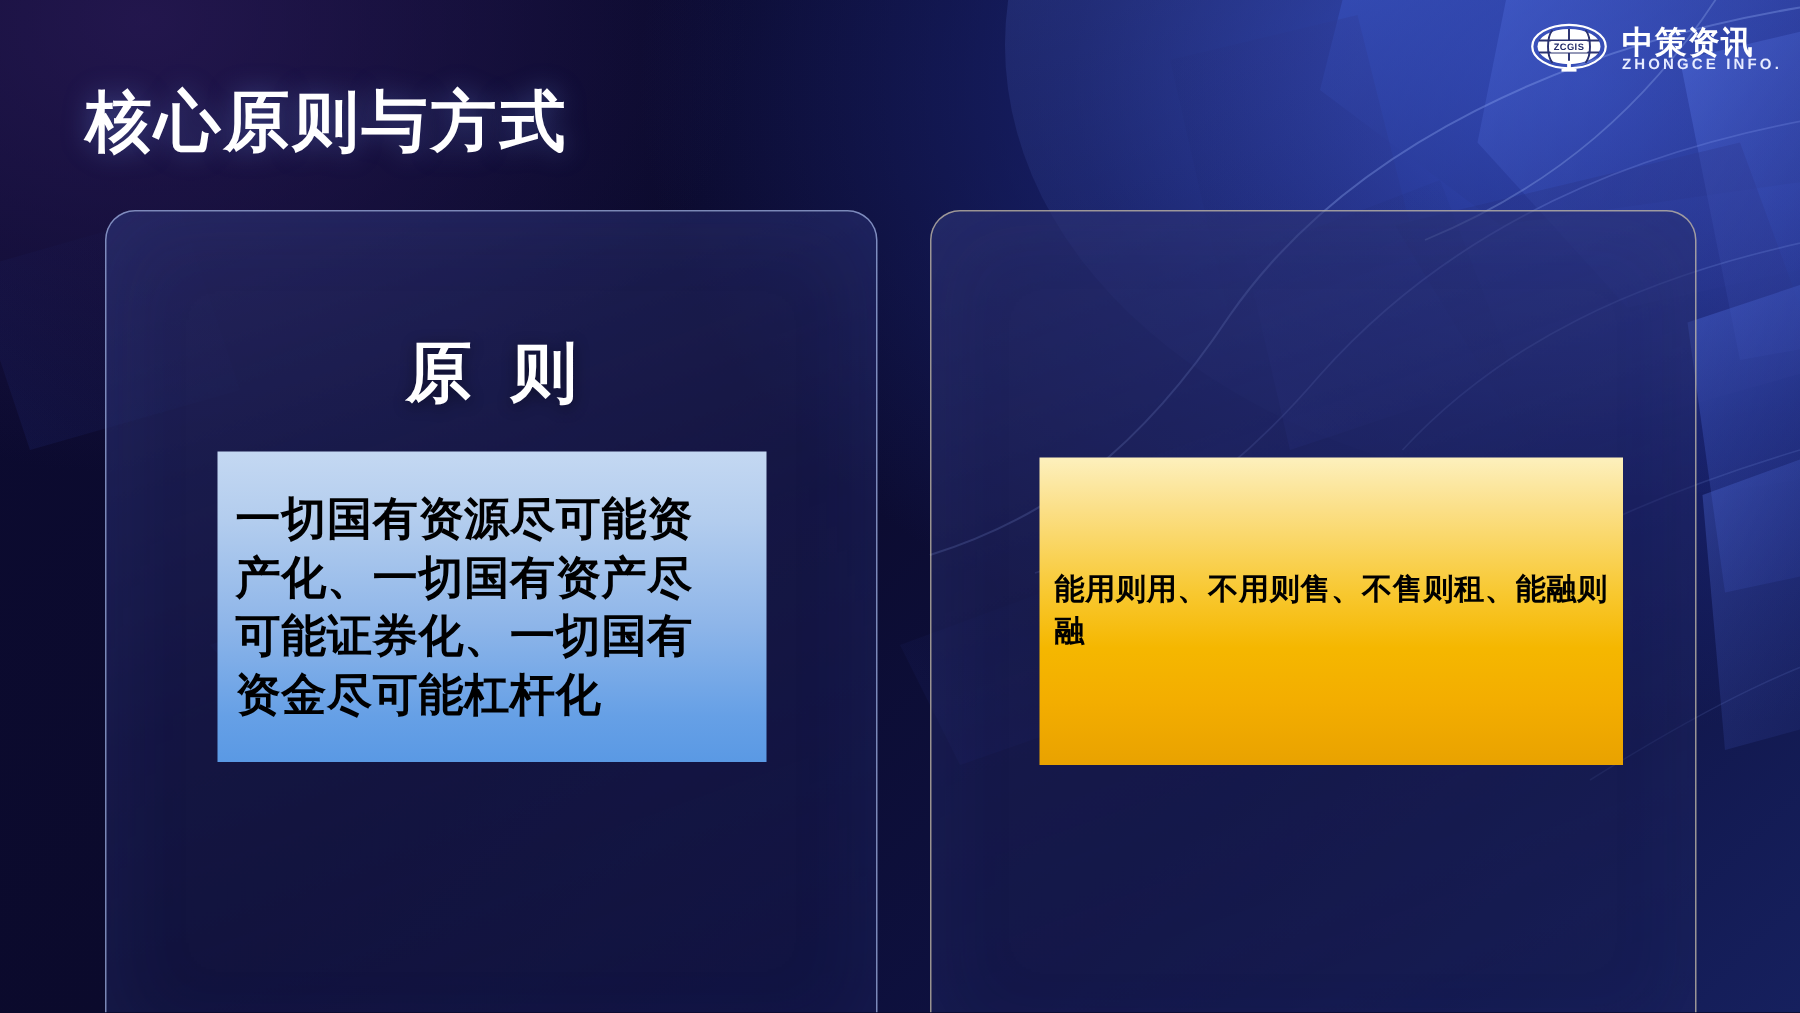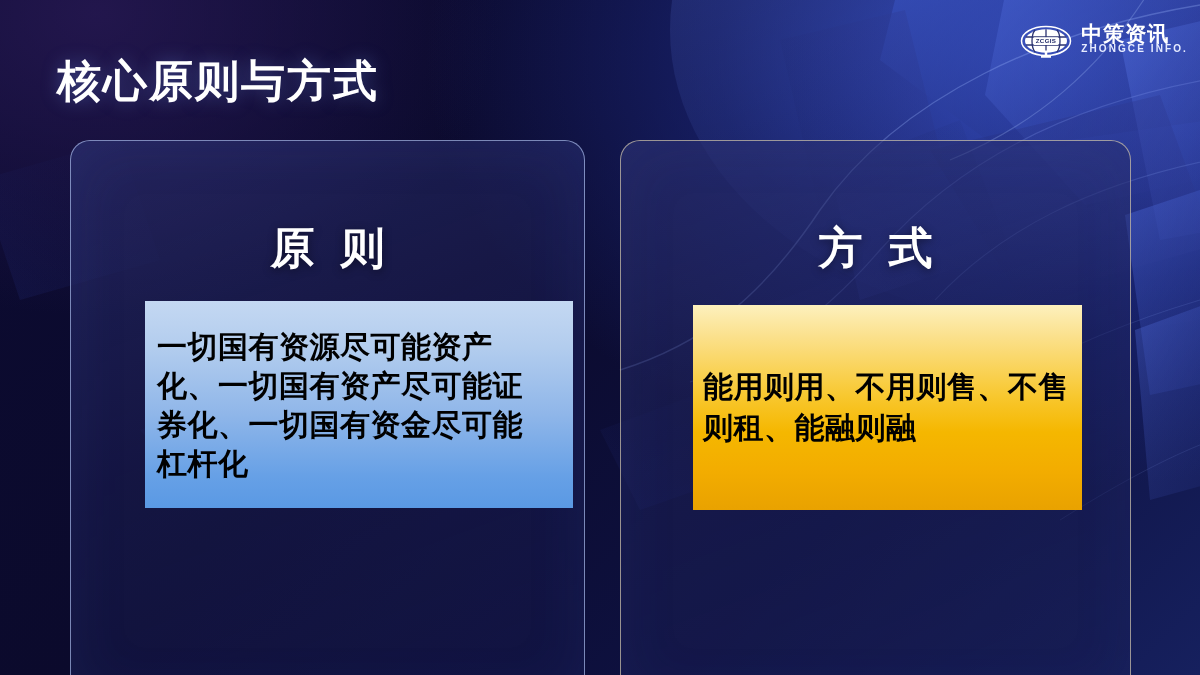--- a/index.html
+++ b/index.html
@@ -85,21 +85,21 @@
   
   .content-box {
     position: absolute;
     box-sizing: border-box;
     display: flex;
     align-items: center;
   }
   #box-blue {
     left: 74px;
     top: 160px;
-    width: 428px;
+    width: 366px;
     height: 207px;
     background: linear-gradient(180deg, #c4d8f2 0%, #b3cdee 22%, #8fb6e9 55%, #66a0e6 85%, #5a99e4 100%);
     padding: 4px 24px 4px 12px;
   }
   #box-gold {
     left: 72px;
     top: 164px;
     width: 389px;
     height: 205px;
     background: linear-gradient(180deg, #fdf0bd 0%, #fbe08a 16%, #f8c830 44%, #f5b700 62%, #f3ad00 80%, #e9a200 100%);
@@ -108,31 +108,31 @@
 
   .box-text {
     font-size: 30px;
     font-weight: 700;
     line-height: 1.30;
     color: #000000;
     letter-spacing: 0.5px;
     width: 100%;
   }
   #box-gold .box-text {
-    font-size: 30px;
+    font-size: 20px;
     line-height: 1.36;
   }
 
   
   #logo {
     position: absolute;
     right: 12px;
-    top: 23px;
+    top: 13px;
     display: flex;
-    align-items: flex-start;
+    align-items: flex-end;
     gap: 9px;
   }
   #logo-mark {
     width: 52px;
     height: 36px;
     flex: 0 0 auto;
   }
   #logo-text {
     display: flex;
     flex-direction: column;
@@ -237,19 +237,18 @@
   <div id="title">核心原则与方式</div>
 
   <div id="panel-left" class="panel">
     <div class="panel-heading">原则</div>
     <div id="box-blue" class="content-box">
       <div class="box-text">一切国有资源尽可能资产化、一切国有资产尽可能证券化、一切国有资金尽可能杠杆化</div>
     </div>
   </div>
 
   <div id="panel-right" class="panel">
-    <div class="panel-heading">方式</div>
     <div id="box-gold" class="content-box">
       <div class="box-text">能用则用、不用则售、不售则租、能融则融</div>
     </div>
   </div>
 
 </div>
 
 </body></html>

